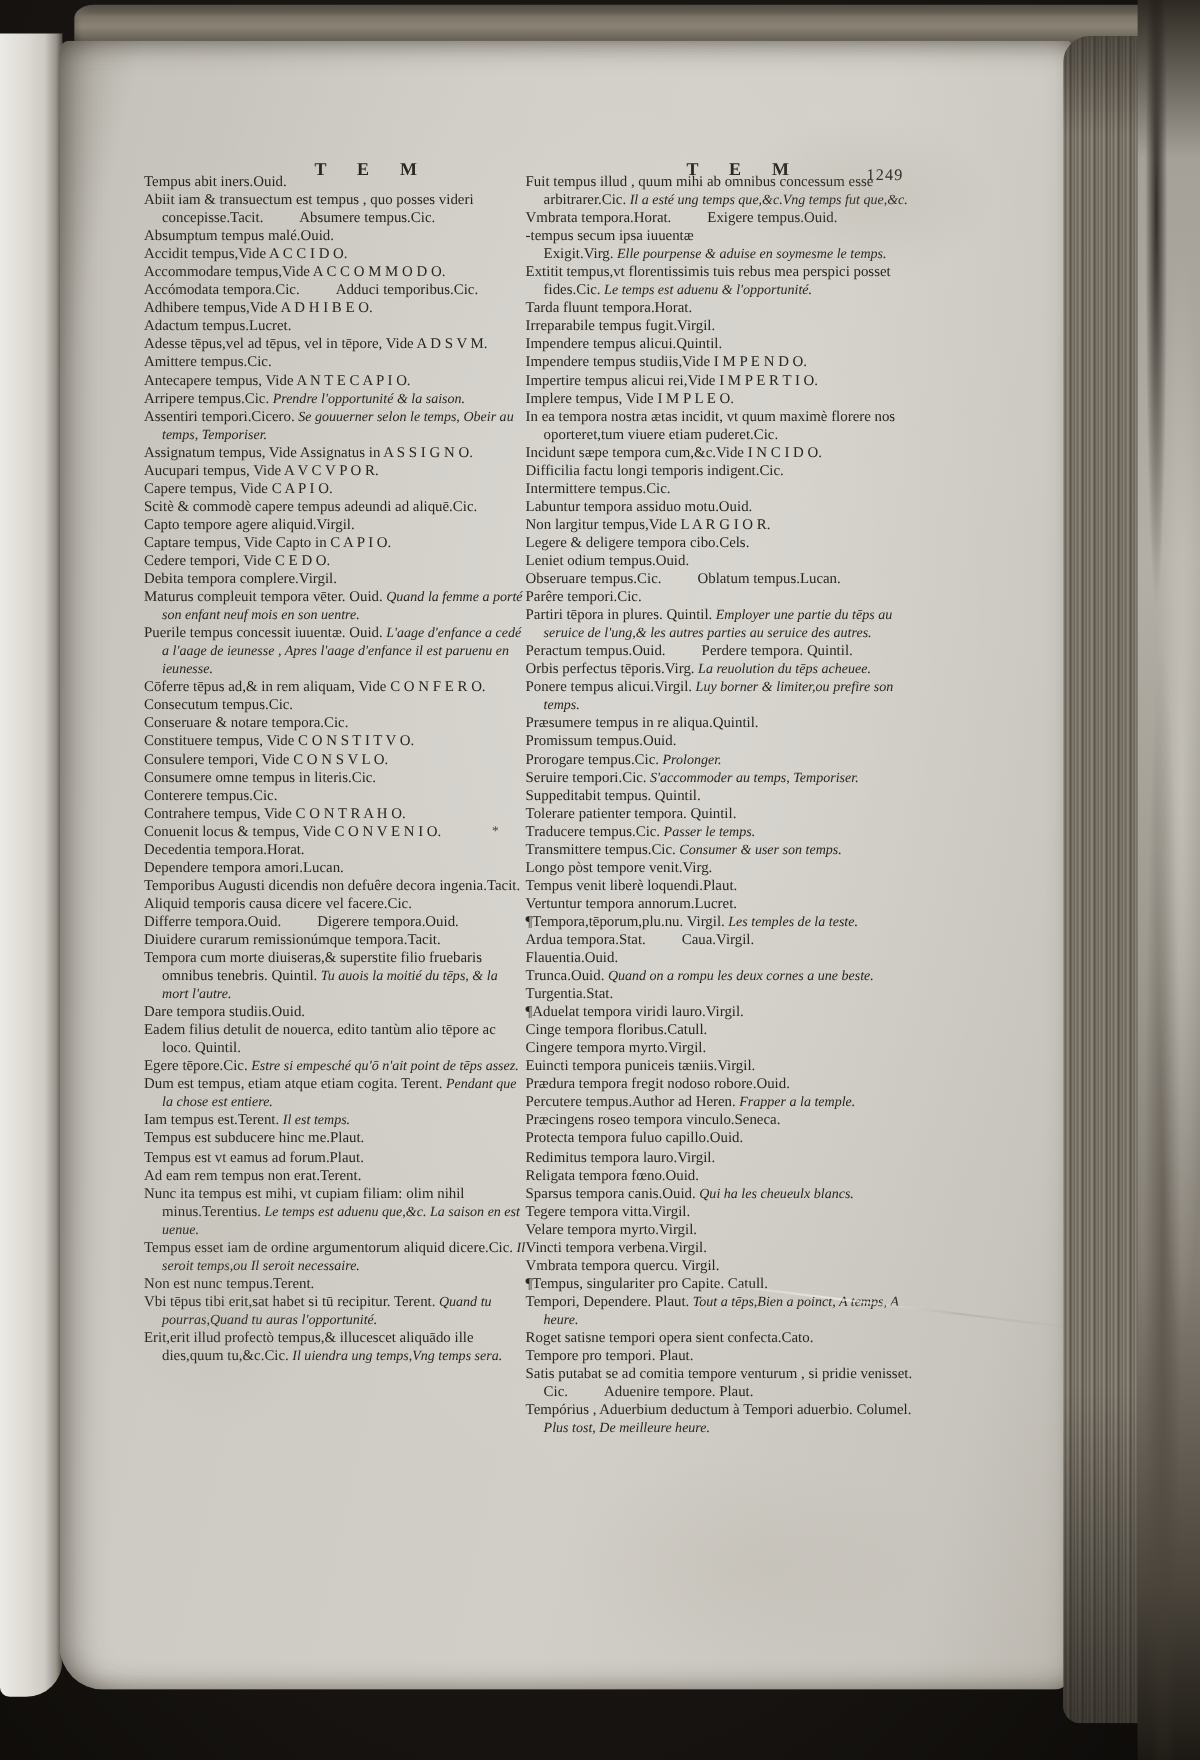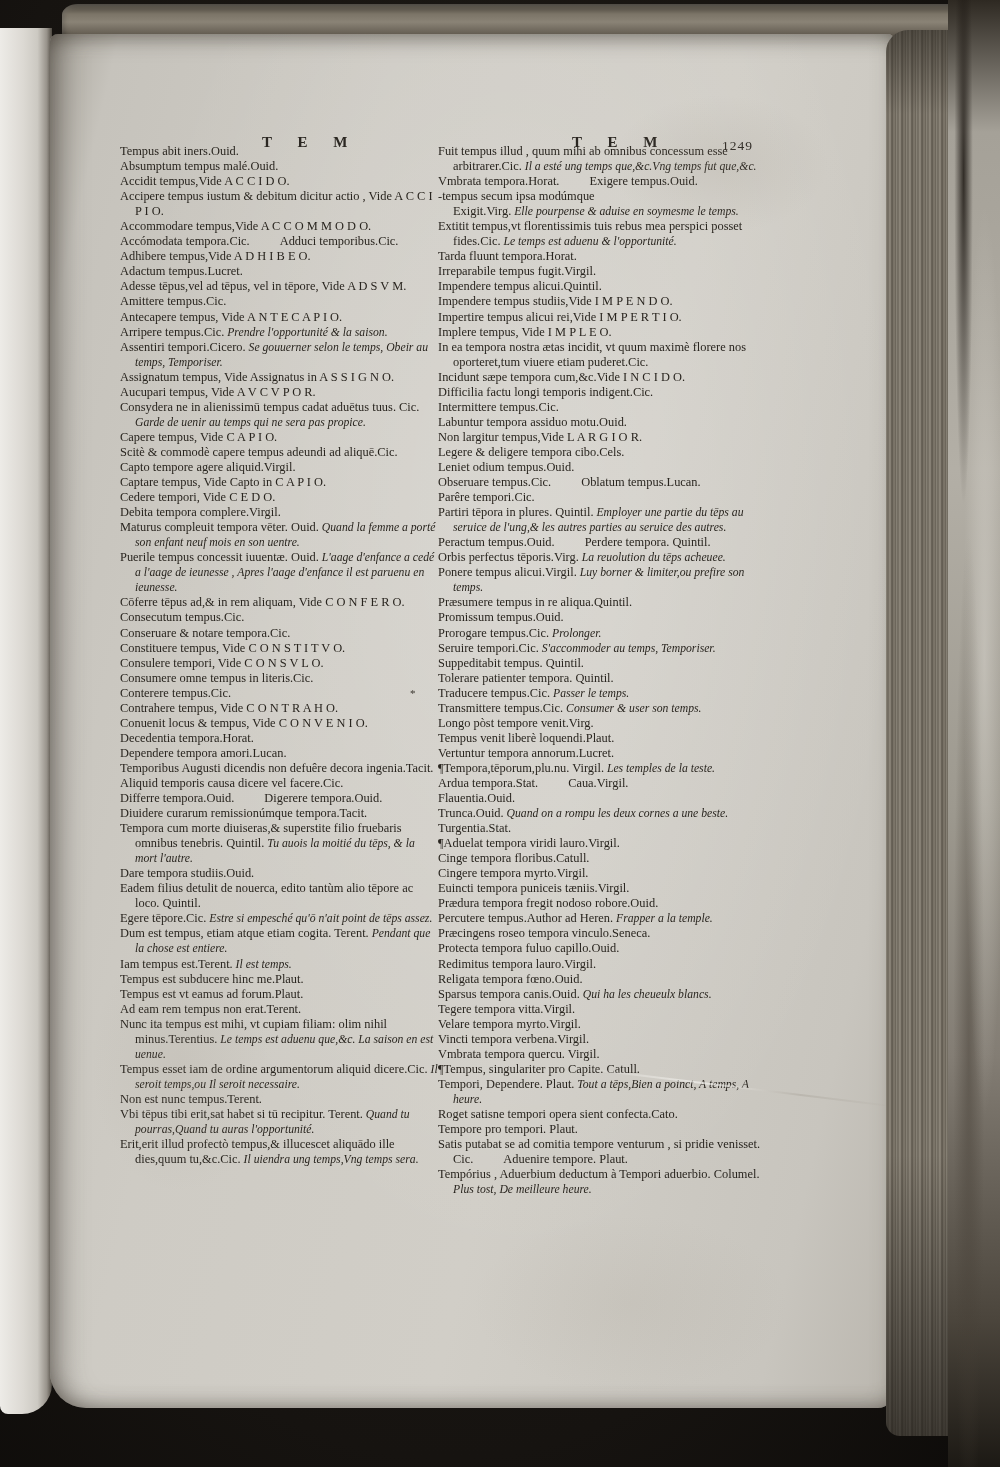--- a/index.html
+++ b/index.html
@@ -68,35 +68,34 @@
   <div class="top-edge"></div>
   <div class="prev-page"></div>
 
   <div class="page">
     <div class="running-title rt-left">T E M</div>
     <div class="running-title rt-right">T E M</div>
     <div class="page-number">1249</div>
 
     <div class="col col-left" id="col-left">
         <p class="entry"><span class="rm">Tempus abit iners.Ouid.</span></p>
+        <p class="entry"><span class="rm">Abiit iam &amp; transuectum est tempus , quo posses videri concepisse.Tacit.</span><span class="gap"></span><span class="rm">Absumere tempus.Cic.</span></p>
         <p class="entry"><span class="rm">Absumptum tempus malé.Ouid.</span></p>
         <p class="entry"><span class="rm">Accidit tempus,Vide A C C I D O.</span></p>
-        <p class="entry"><span class="rm">Accipere tempus iustum &amp; debitum dicitur actio , Vide A C C I P I O.</span></p>
         <p class="entry"><span class="rm">Accommodare tempus,Vide A C C O M M O D O.</span></p>
         <p class="entry"><span class="rm">Accómodata tempora.Cic.</span><span class="gap"></span><span class="rm">Adduci temporibus.Cic.</span></p>
         <p class="entry"><span class="rm">Adhibere tempus,Vide A D H I B E O.</span></p>
         <p class="entry"><span class="rm">Adactum tempus.Lucret.</span></p>
         <p class="entry"><span class="rm">Adesse tēpus,vel ad tēpus, vel in tēpore, Vide A D S V M.</span></p>
         <p class="entry"><span class="rm">Amittere tempus.Cic.</span></p>
         <p class="entry"><span class="rm">Antecapere tempus, Vide A N T E C A P I O.</span></p>
         <p class="entry"><span class="rm">Arripere tempus.Cic.</span><span class="it"> Prendre l'opportunité &amp; la saison.</span></p>
         <p class="entry"><span class="rm">Assentiri tempori.Cicero.</span><span class="it"> Se gouuerner selon le temps, Obeir au temps, Temporiser.</span></p>
         <p class="entry"><span class="rm">Assignatum tempus, Vide Assignatus in A S S I G N O.</span></p>
         <p class="entry"><span class="rm">Aucupari tempus, Vide A V C V P O R.</span></p>
-        <p class="entry"><span class="rm">Consydera ne in alienissimū tempus cadat aduētus tuus. Cic.</span><span class="it"> Garde de uenir au temps qui ne sera pas propice.</span></p>
         <p class="entry"><span class="rm">Capere tempus, Vide C A P I O.</span></p>
         <p class="entry"><span class="rm">Scitè &amp; commodè capere tempus adeundi ad aliquē.Cic.</span></p>
         <p class="entry"><span class="rm">Capto tempore agere aliquid.Virgil.</span></p>
         <p class="entry"><span class="rm">Captare tempus, Vide Capto in C A P I O.</span></p>
         <p class="entry"><span class="rm">Cedere tempori, Vide C E D O.</span></p>
         <p class="entry"><span class="rm">Debita tempora complere.Virgil.</span></p>
         <p class="entry"><span class="rm">Maturus compleuit tempora vēter. Ouid.</span><span class="it"> Quand la femme a porté son enfant neuf mois en son uentre.</span></p>
         <p class="entry"><span class="rm">Puerile tempus concessit iuuentæ. Ouid.</span><span class="it"> L'aage d'enfance a cedé a l'aage de ieunesse , Apres l'aage d'enfance il est paruenu en ieunesse.</span></p>
         <p class="entry"><span class="rm">Cōferre tēpus ad,&amp; in rem aliquam, Vide C O N F E R O.</span></p>
         <p class="entry"><span class="rm">Consecutum tempus.Cic.</span></p>
@@ -124,21 +123,21 @@
         <p class="entry"><span class="rm">Ad eam rem tempus non erat.Terent.</span></p>
         <p class="entry"><span class="rm">Nunc ita tempus est mihi, vt cupiam filiam: olim nihil minus.Terentius.</span><span class="it"> Le temps est aduenu que,&amp;c. La saison en est uenue.</span></p>
         <p class="entry"><span class="rm">Tempus esset iam de ordine argumentorum aliquid dicere.Cic.</span><span class="it"> Il seroit temps,ou Il seroit necessaire.</span></p>
         <p class="entry"><span class="rm">Non est nunc tempus.Terent.</span></p>
         <p class="entry"><span class="rm">Vbi tēpus tibi erit,sat habet si tū recipitur. Terent.</span><span class="it"> Quand tu pourras,Quand tu auras l'opportunité.</span></p>
         <p class="entry"><span class="rm">Erit,erit illud profectò tempus,&amp; illucescet aliquādo ille dies,quum tu,&amp;c.Cic.</span><span class="it"> Il uiendra ung temps,Vng temps sera.</span></p>
       </div>
     <div class="col col-right" id="col-right">
         <p class="entry"><span class="rm">Fuit tempus illud , quum mihi ab omnibus concessum esse arbitrarer.Cic.</span><span class="it"> Il a esté ung temps que,&amp;c.Vng temps fut que,&amp;c.</span></p>
         <p class="entry"><span class="rm">Vmbrata tempora.Horat.</span><span class="gap"></span><span class="rm">Exigere tempus.Ouid.</span></p>
-        <p class="entry"><span class="rm">-tempus secum ipsa modúmque</span></p>
+        <p class="entry"><span class="rm">-tempus secum ipsa iuuentæ</span></p>
         <p class="entry ind"><span class="rm">Exigit.Virg.</span><span class="it"> Elle pourpense &amp; aduise en soymesme le temps.</span></p>
         <p class="entry"><span class="rm">Extitit tempus,vt florentissimis tuis rebus mea perspici posset fides.Cic.</span><span class="it"> Le temps est aduenu &amp; l'opportunité.</span></p>
         <p class="entry"><span class="rm">Tarda fluunt tempora.Horat.</span></p>
         <p class="entry"><span class="rm">Irreparabile tempus fugit.Virgil.</span></p>
         <p class="entry"><span class="rm">Impendere tempus alicui.Quintil.</span></p>
         <p class="entry"><span class="rm">Impendere tempus studiis,Vide I M P E N D O.</span></p>
         <p class="entry"><span class="rm">Impertire tempus alicui rei,Vide I M P E R T I O.</span></p>
         <p class="entry"><span class="rm">Implere tempus, Vide I M P L E O.</span></p>
         <p class="entry"><span class="rm">In ea tempora nostra ætas incidit, vt quum maximè florere nos oporteret,tum viuere etiam puderet.Cic.</span></p>
         <p class="entry"><span class="rm">Incidunt sæpe tempora cum,&amp;c.Vide I N C I D O.</span></p>

